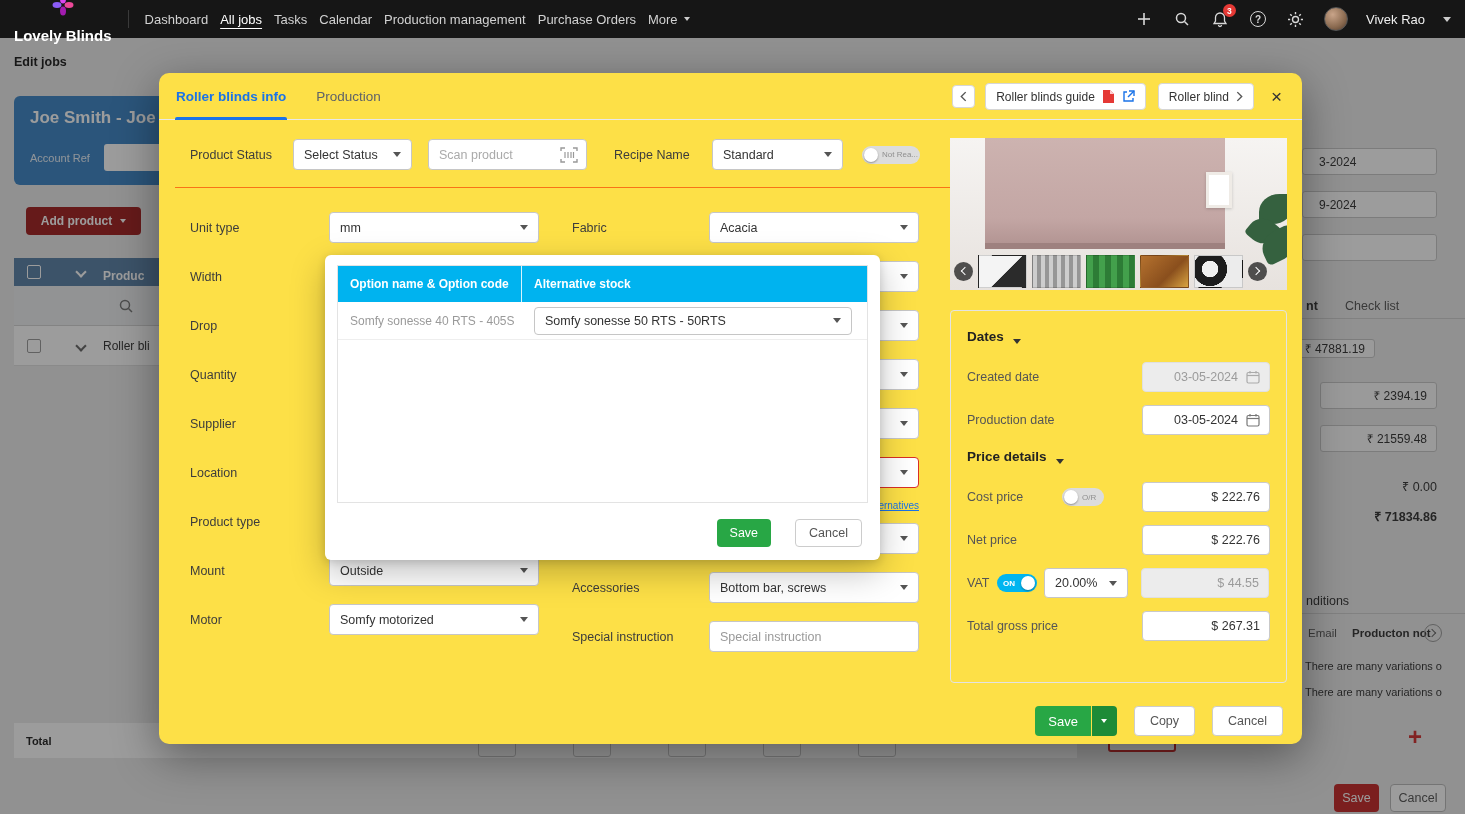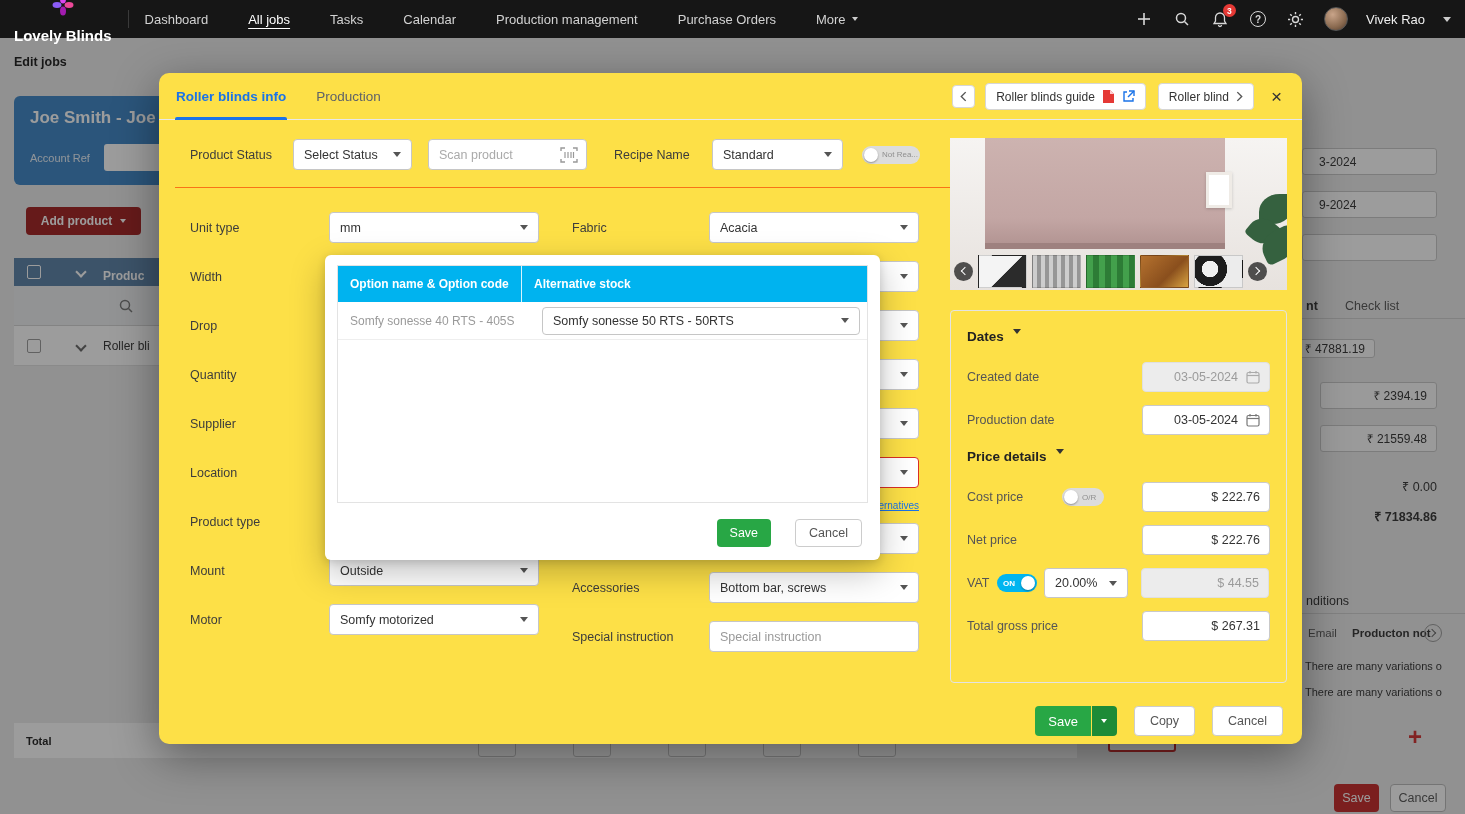--- a/index.html
+++ b/index.html
@@ -3,21 +3,21 @@
 <meta charset="utf-8">
 <style>
   * { margin:0; padding:0; box-sizing:border-box; }
   html,body { width:1465px; height:814px; }
   body { font-family:"Liberation Sans", sans-serif; background:#ededed; position:relative; overflow:hidden; }
 
   
   .navbar { position:absolute; top:0; left:0; width:1465px; height:38px; background:#161616; display:flex; align-items:center; padding:0 14px; z-index:200; }
   .brand { display:flex; align-items:center; gap:8px; color:#fff; font-size:15px; font-weight:700; padding-right:16px;flex-direction:column; }
   .nav-sep { width:1px; height:18px; background:#3a3a3a; margin-right:16px; }
-  .nav-links { display:flex; align-items:center; gap:40px; }
+  .nav-links { display:flex; align-items:center; gap:12px; }
   .nav-link { font-size:13px; color:#d2d2d2; text-decoration:none; white-space:nowrap; cursor:pointer; display:flex; align-items:center; gap:6px; }
   .nav-link.active { color:#fff; text-decoration:underline; text-underline-offset:4px; }
   .nav-right { margin-left:auto; display:flex; align-items:center; gap:18px; }
   .nav-ic { position:relative; display:flex; align-items:center; justify-content:center; width:20px; height:20px; cursor:pointer; }
   .badge { position:absolute; top:-5px; right:-6px; min-width:13px; height:13px; border-radius:7px; background:#e53935; color:#fff; font-size:8.5px; font-weight:700; display:flex; align-items:center; justify-content:center; padding:0 3px; }
   .qmark { width:16px; height:16px; border:1.4px solid #d8d8d8; border-radius:50%; color:#d8d8d8; font-size:10px; font-weight:700; display:flex; align-items:center; justify-content:center; }
   .avatar { width:24px; height:24px; border-radius:50%; background:radial-gradient(circle at 35% 30%, #c9a489, #8a6a50 60%, #4c372a); border:1px solid #555; }
   .user-name { color:#eee; font-size:13px; }
   .caret { width:0; height:0; border-left:4px solid transparent; border-right:4px solid transparent; border-top:5px solid #555; }
   .caret.white { border-top-color:#fff; }
@@ -102,21 +102,21 @@
   .alt-link { font-size:10px; color:#1a73e8; text-decoration:underline; cursor:pointer; }
 
   
   .popup { position:absolute; left:166px; top:182px; width:555px; height:305px; background:#fff; border-radius:6px; box-shadow:0 2px 8px rgba(0,0,0,.14), 0 12px 34px rgba(0,0,0,.25); z-index:30; }
   .popup-table { position:absolute; left:12px; right:12px; top:10px; height:238px; border:1px solid #e3e3e3; background:#fff; overflow:hidden; }
   .pt-header { display:flex; height:36px; background:#00b3ef; color:#fff; font-size:12px; font-weight:700; }
   .pt-c1 { width:184px; padding-left:12px; border-right:1px solid rgba(255,255,255,.85); display:flex; align-items:center; }
   .pt-c2 { flex:1; padding-left:12px; display:flex; align-items:center; }
   .pt-row { display:flex; align-items:center; height:38px; border-bottom:1px solid #eee; }
   .pt-opt { width:184px; padding-left:12px; font-size:12px; color:#9a9a9a; }
-  .pt-row .sel { width:318px; height:28px; margin-left:20px; }
+  .pt-row .sel { width:318px; height:28px; margin-left:12px; }
   .popup-actions { position:absolute; right:18px; bottom:13px; display:flex; gap:24px; }
   .btn-green { height:28px; padding:0 13px; background:#28a745; color:#fff; border:none; border-radius:4px; font-size:12.5px; cursor:pointer; }
   .btn-outline { height:28px; padding:0 13px; background:#fff; color:#555; border:1px solid #ccc; border-radius:4px; font-size:12.5px; cursor:pointer; }
 
   
   .sidebar { position:absolute; left:791px; top:65px; width:337px; }
   .carousel { position:relative; height:152px; background:#efece9; overflow:hidden; }
   .photo { position:absolute; inset:0; background:linear-gradient(180deg,#f6f4f2,#e7e2de); }
   .blind { position:absolute; left:35px; top:0; width:240px; height:107px; background:linear-gradient(180deg,#cdb3b0,#c3a6a4 75%,#b29492); }
   .blind-bar { position:absolute; left:35px; top:105px; width:240px; height:6px; background:#9e817f; }
@@ -127,21 +127,21 @@
   .tnav .chev { width:6px; height:6px; border-width:1.6px; }
   .tnav .left { transform:rotate(135deg); margin-left:3px; }
   .tnav .right { transform:rotate(-45deg); margin-right:3px; }
   .thumb { width:49px; height:33px; flex:0 0 auto; cursor:pointer; border:1px solid rgba(0,0,0,.15); }
   .t1 { background:linear-gradient(135deg,#f4f4f4 55%,#2b2b2b 56%); }
   .t2 { background:repeating-linear-gradient(90deg,#cdcdcd 0 4px,#969696 4px 8px); }
   .t3 { background:repeating-linear-gradient(90deg,#43a04c 0 6px,#2d7c36 6px 12px); }
   .t4 { background:linear-gradient(135deg,#b5722f,#8a4f1d 60%,#d9a441); }
   .t5 { background:radial-gradient(circle at 32% 42%, #f0f0f0 22%, #1d1d1d 23%, #1d1d1d 46%, #ececec 47%); }
   .details-card { margin-top:20px; border:1px solid #e3e3e3; border-radius:4px; padding:14px 16px 10px; height:373px; }
-  .sec-head { display:flex; align-items:flex-start; gap:9px; font-size:13.5px; font-weight:700; color:#222; margin:4px 0 18px; cursor:pointer; }
+  .sec-head { display:flex; align-items:flex-end; gap:9px; font-size:13.5px; font-weight:700; color:#222; margin:4px 0 18px; cursor:pointer; }
   .d-row { display:flex; align-items:center; height:30px; margin-bottom:13px; }
   .d-label { flex:1; font-size:12.5px; color:#555; }
   .d-input { width:128px; height:30px; border:1px solid #c9c9c9; border-radius:4px; background:#fff; display:flex; align-items:center; justify-content:flex-end; gap:8px; padding:0 9px; font-size:12.5px; color:#333; }
   .d-input.disabled { background:#ececec; border-color:#e0e0e0; color:#9b9b9b; }
   .vat-sel { width:84px; height:30px; margin:0 13px 0 7px; }
 
   
   .m-footer { position:absolute; right:19px; bottom:8px; display:flex; align-items:center; }
   .save-split { display:flex; cursor:pointer; }
   .save-main { height:30px; padding:0 13px; background:#28a745; color:#fff; border:none; border-radius:4px 0 0 4px; font-size:13px; }

